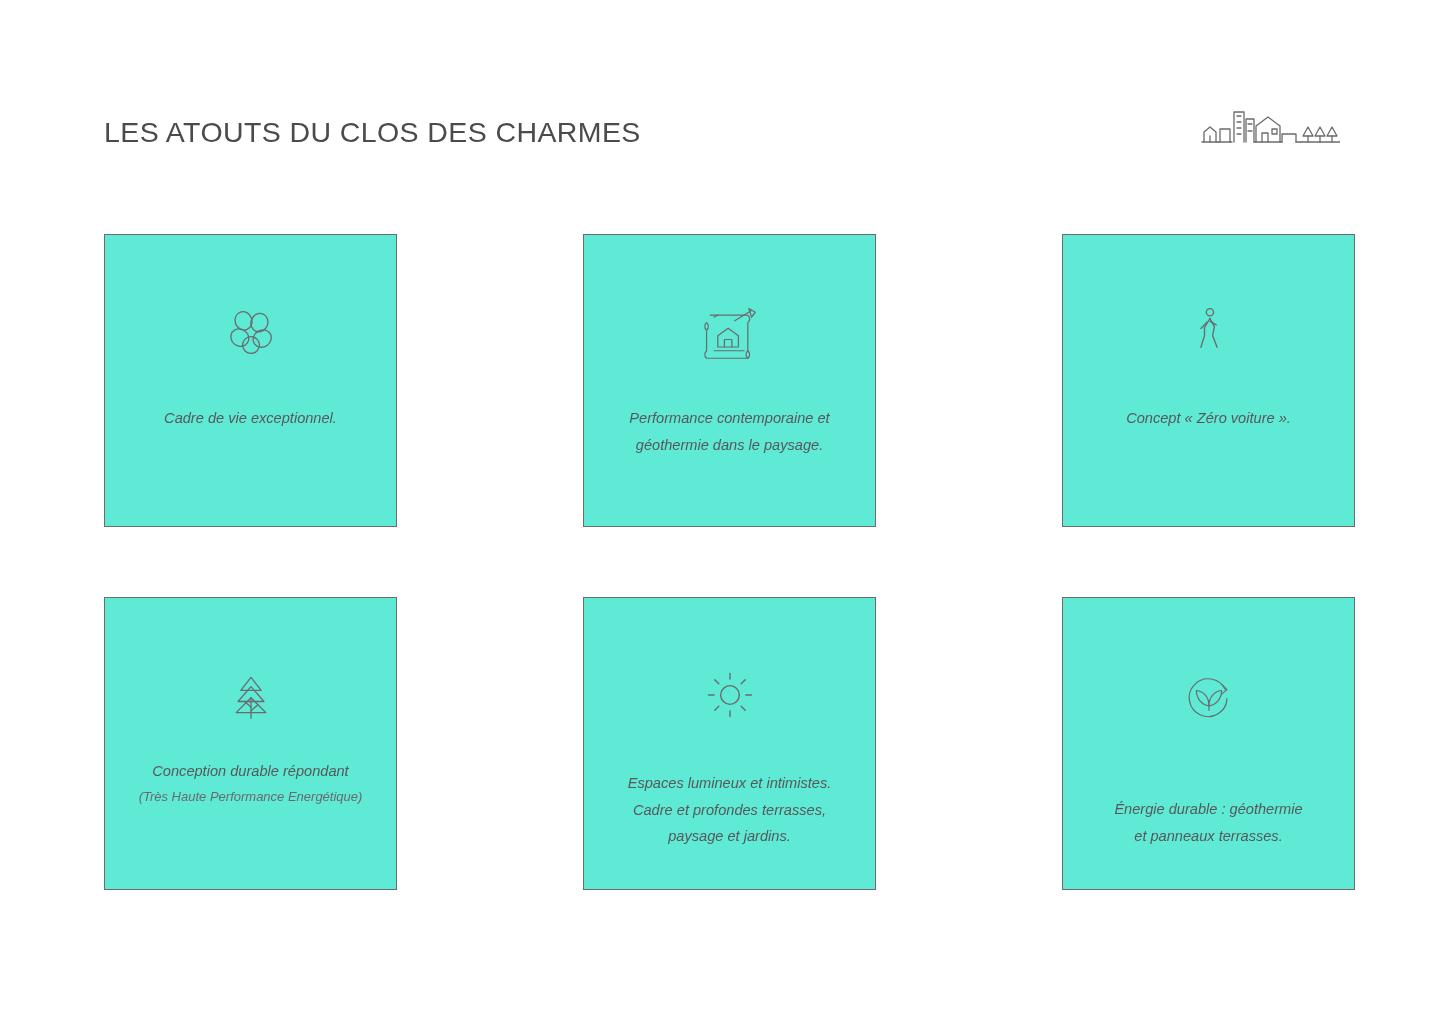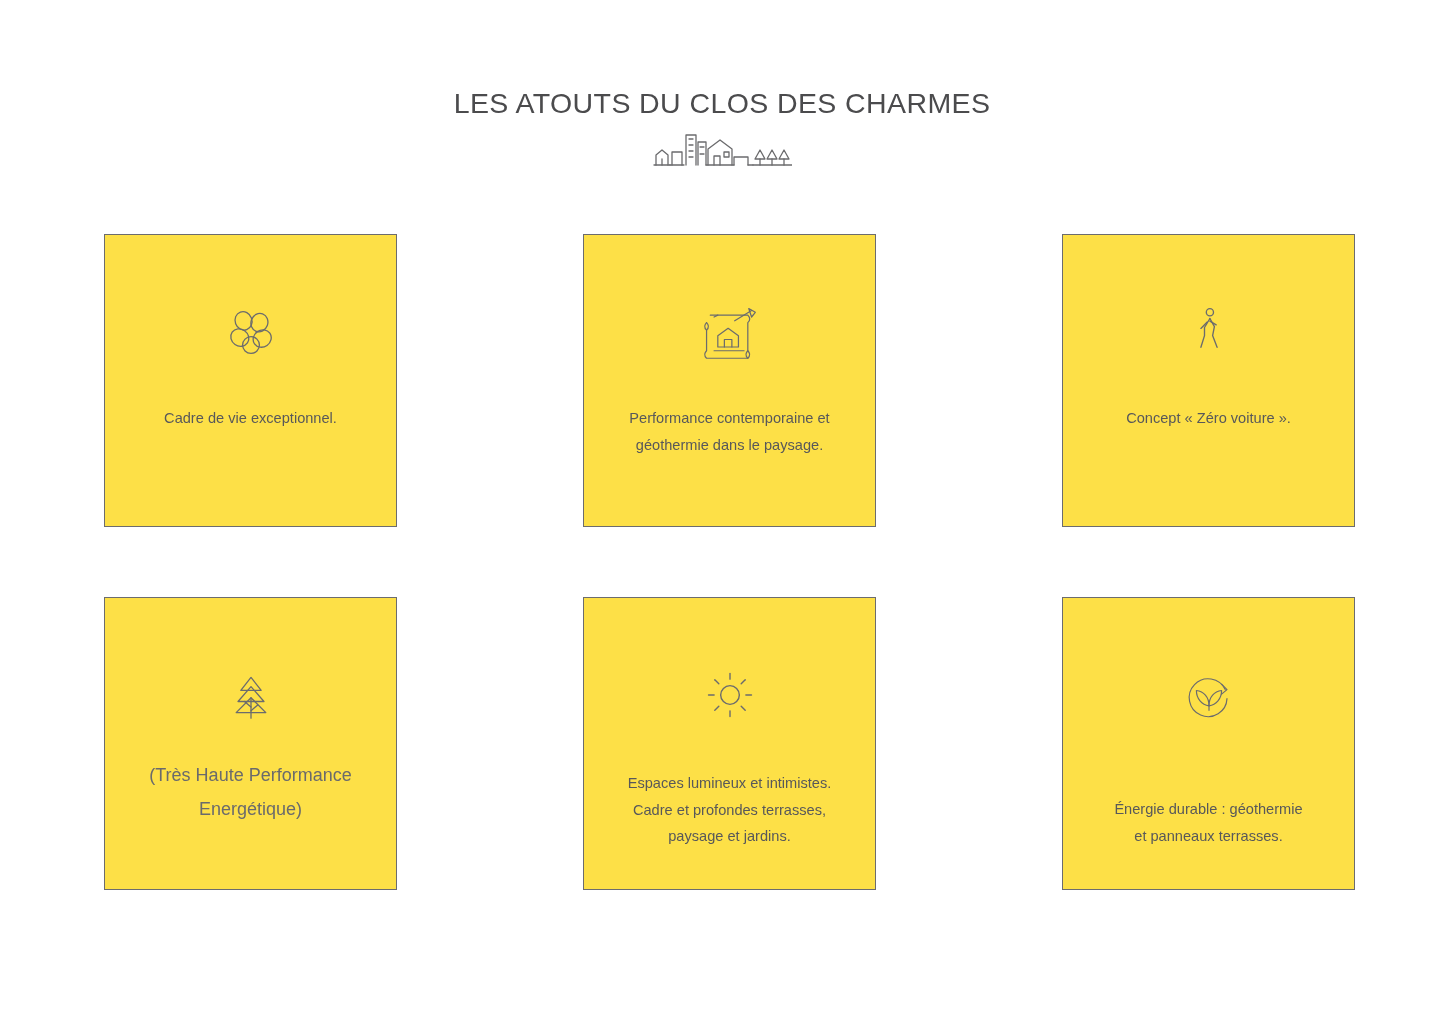--- a/index.html
+++ b/index.html
@@ -22,23 +22,22 @@
   }
 
   
   .header {
     position: absolute;
     top: 88px;
     left: 104px;
     right: 100px;
     height: 60px;
     display: flex;
-    align-items: center;
+    align-items: flex-end;
     justify-content: space-between;
-    flex-direction: column;
   }
   .page-title {
     font-size: 28.5px;
     letter-spacing: 0.4px;
     color: #4b4b4d;
     font-weight: 400;
     line-height: 1.1;
     white-space: nowrap;
   }
   .brand-logo {
@@ -58,21 +57,22 @@
     display: grid;
     grid-template-columns: repeat(3, 293px);
     grid-template-rows: 293px 293px;
     column-gap: 186px;
     row-gap: 70px;
   }
   .card {
     border: 1.3px solid #6c6c6e;
     box-sizing: border-box;
     position: relative;
-    background: #fde047;
+    background: #5eead4;
+    font-style: italic;
   }
   .card-icon {
     position: absolute;
     top: 62px;
     left: 0;
     right: 0;
     height: 70px;
     display: flex;
     align-items: center;
     justify-content: center;
@@ -84,21 +84,21 @@
     right: 14px;
     top: 170px;
     text-align: center;
     font-size: 14.6px;
     line-height: 1.83;
     color: #58585a;
   }
   .card-text .line { display: block; }
   .card-subnote {
     display: block;
-    font-size: 18px;
+    font-size: 13px;
     color: #6a6a6c;
     line-height: 1.9;
   }
   
   .card-4 .card-text { top: 160px; }
   .card-5 .card-text { top: 172px; text-align: center; }
   .card-6 .card-text { top: 170px; margin-top: 28px; }
 </style>
 </head>
 <body>
@@ -203,20 +203,21 @@
         <svg viewBox="0 0 54 62" width="50" height="58" fill="none" stroke="#6b6b6d" stroke-width="1.4" stroke-linecap="round" stroke-linejoin="round">
           <path d="M27 12 L16 26 h22 Z"></path>
           <path d="M27 22 L13 38 h28 Z"></path>
           <path d="M27 34 L11 50 h32 Z"></path>
           <path d="M27 34 V56"></path>
           <path d="M27 44 L20 38"></path>
           <path d="M27 48 L34 42"></path>
         </svg>
       </div>
       <div class="card-text">
+        <span class="line">Conception durable répondant</span>
         <span class="card-subnote">(Très Haute Performance Energétique)</span>
       </div>
     </div>
 
     <div class="card card-5">
       <div class="card-icon">
         <svg viewBox="0 0 60 60" width="56" height="56" fill="none" stroke="#6b6b6d" stroke-width="1.5" stroke-linecap="round" stroke-linejoin="round">
           <circle cx="30" cy="30" r="10"></circle>
           <path d="M30 7 V13"></path>
           <path d="M30 47 V53"></path>

